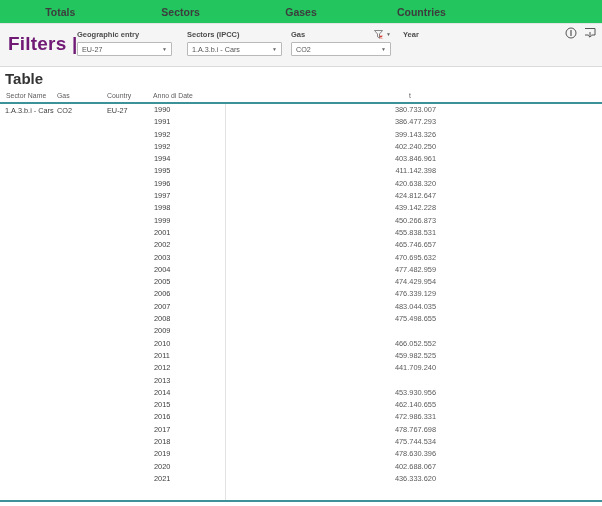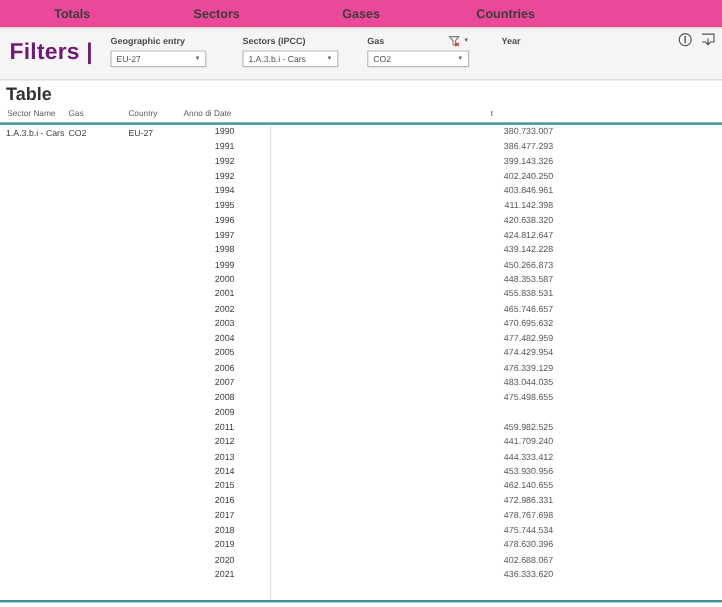--- a/index.html
+++ b/index.html
@@ -1,27 +1,27 @@
 <!DOCTYPE html>
 <html><head>
 <meta charset="utf-8">
 <style>
   * { margin:0; padding:0; box-sizing:border-box; }
   html,body { width:602px; height:506px; background:#fff; font-family:"Liberation Sans", sans-serif; overflow:hidden; position:relative; }
 
   
-  .tabbar { position:absolute; top:0; left:0; width:602px; height:23px; display:flex; background:#ec4899; }
+  .tabbar { position:absolute; top:0; left:0; width:602px; height:23px; display:flex; background:#22c55e; }
   .tab { flex:1; display:flex; align-items:center; justify-content:center; font-size:10.5px; font-weight:600; color:#3d3d3d; cursor:pointer; position:relative; }
   .tab.active { font-weight:400; color:#2b2b2b;margin-top:45px; }
   .tab.active::after { content:""; position:absolute; left:6px; right:0; bottom:0; height:2.5px; background:#2e8b92; }
 
   
   .filterbar { position:absolute; top:23px; left:0; width:602px; height:44px; background:#f5f5f5; border-top:1px solid #e4e4e4; border-bottom:1px solid #dadada; }
   .filters-title { position:absolute; left:8px; top:9px; font-size:19px; font-weight:700; color:#701a75; letter-spacing:0.2px; }
-  .fgroup { position:absolute; top:4px;padding-left:15px; }
+  .fgroup { position:absolute; top:4px; }
   .fg-0 { left:77px;  width:95px; }
   .fg-1 { left:187px; width:95px; }
   .fg-2 { left:291px; width:100px; }
   .fg-3 { left:403px; width:98px; }
   .flabel-row { display:flex; justify-content:space-between; align-items:center; height:13px; }
   .flabel { font-size:7.5px; font-weight:700; color:#4c4c4c; }
   .ficons { display:flex; align-items:center; gap:3px; }
   .dropdown { margin-top:1px; height:14px; background:#fff; border:1px solid #b9b9b9; border-radius:1px; display:flex; align-items:center; justify-content:space-between; padding:0 4px; cursor:pointer; }
   .dd-value { font-size:7.2px; color:#555; white-space:nowrap; overflow:hidden; }
   .dd-caret { font-size:5px; color:#666; line-height:1; }
@@ -37,21 +37,21 @@
   .th-t { left:380px; width:60px; text-align:center; }
   .head-line { position:absolute; top:102px; left:0; width:602px; height:2px; background:#3d929a; }
   .bottom-line { position:absolute; top:500px; left:0; width:602px; height:2px; background:#3d929a; }
   .vsep { position:absolute; left:225px; top:104px; width:1px; height:396px; background:#e2e2e2; }
 
   .dimcell { position:absolute; font-size:7.3px; color:#404040; }
   .dim-sector { left:5px; top:106px; width:50px; line-height:9.5px; }
   .dim-gas { left:57px; top:106px; }
   .dim-country { left:107px; top:106px; }
 
-  .tbody { position:absolute; top:104px; left:0; width:515px;padding-left:25px; }
+  .tbody { position:absolute; top:104px; left:0; width:515px; }
   .trow { position:relative; height:12.3px; }
   .trow .year { position:absolute; left:154px; top:1px; font-size:7.4px; color:#3f3f3f; }
   .trow .val  { position:absolute; left:230px; top:1px; width:206px; text-align:right; font-size:7.4px; color:#5a5a5a; }
 
   svg { display:block; }
 </style>
 </head>
 <body>
 
 <div class="tabbar">
@@ -187,24 +187,20 @@
     </div>
     <div class="trow">
       <span class="year">1998</span>
       <span class="val">439.142.228</span>
     </div>
     <div class="trow">
       <span class="year">1999</span>
       <span class="val">450.266.873</span>
     </div>
     <div class="trow">
-      <span class="year">2000</span>
-      <span class="val">448.353.587</span>
-    </div>
-    <div class="trow">
       <span class="year">2001</span>
       <span class="val">455.838.531</span>
     </div>
     <div class="trow">
       <span class="year">2002</span>
       <span class="val">465.746.657</span>
     </div>
     <div class="trow">
       <span class="year">2003</span>
       <span class="val">470.695.632</span>
@@ -226,30 +222,33 @@
       <span class="val">483.044.035</span>
     </div>
     <div class="trow">
       <span class="year">2008</span>
       <span class="val">475.498.655</span>
     </div>
     <div class="trow">
       <span class="year">2009</span>
     </div>
     <div class="trow">
+      <span class="year">2010</span>
+      <span class="val">466.052.552</span>
+    </div>
+    <div class="trow">
       <span class="year">2011</span>
       <span class="val">459.982.525</span>
     </div>
     <div class="trow">
       <span class="year">2012</span>
       <span class="val">441.709.240</span>
     </div>
     <div class="trow">
       <span class="year">2013</span>
-      <span class="val">444.333.412</span>
     </div>
     <div class="trow">
       <span class="year">2014</span>
       <span class="val">453.930.956</span>
     </div>
     <div class="trow">
       <span class="year">2015</span>
       <span class="val">462.140.655</span>
     </div>
     <div class="trow">

